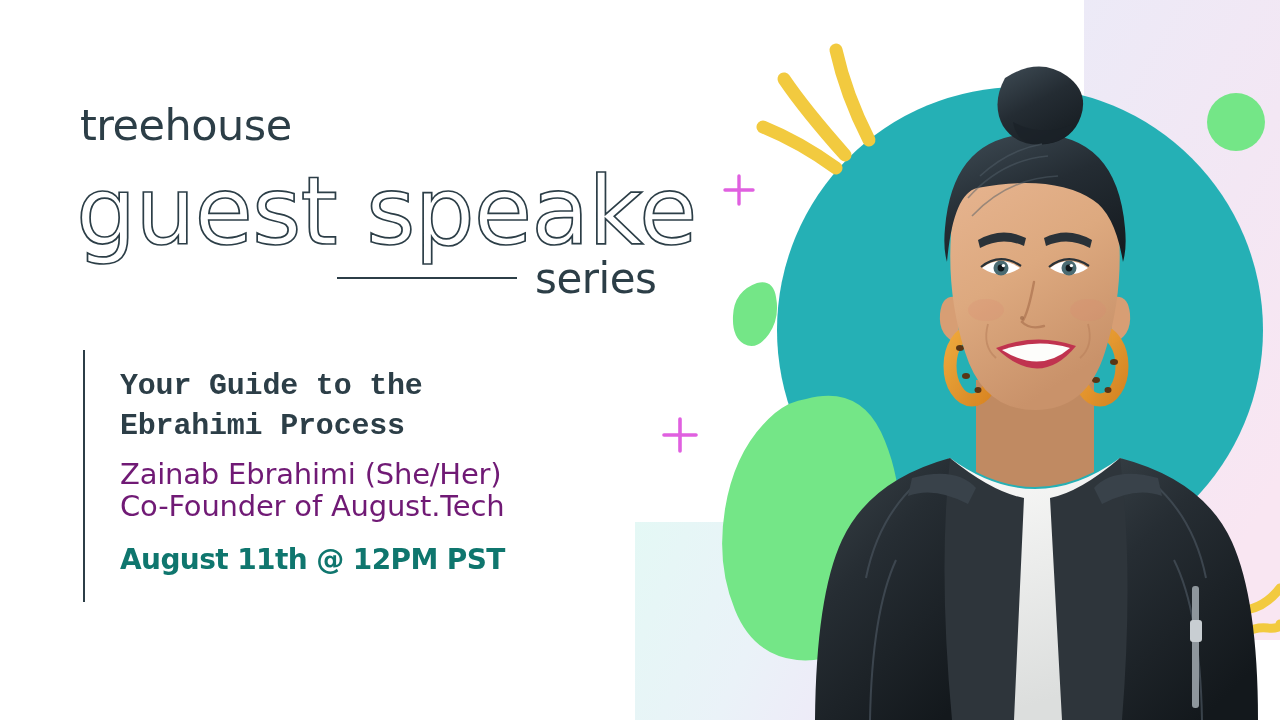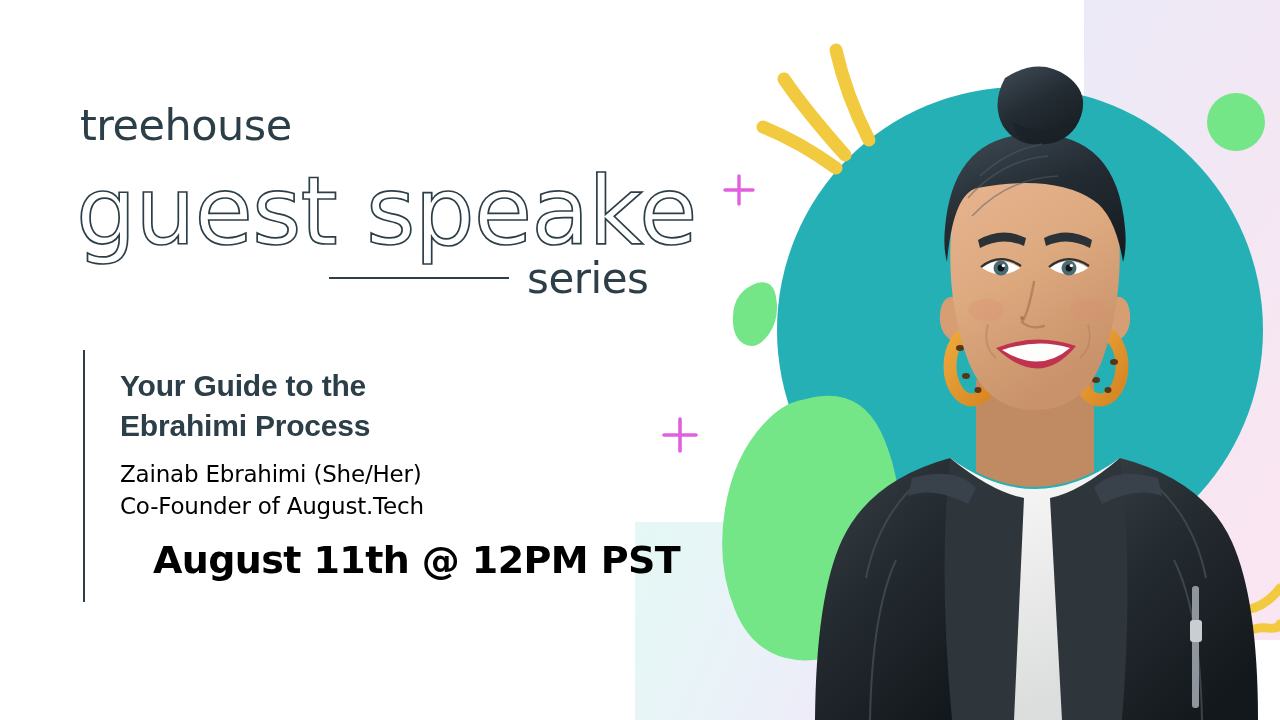--- a/index.html
+++ b/index.html
@@ -68,21 +68,21 @@
     fill: none;
     stroke: #2c3e47;
     stroke-width: 1.7;
     font-family: "DejaVu Sans", sans-serif;
     font-size: 95px;
     letter-spacing: -1px;
   }
 
   .series-row {
     position: absolute;
-    left: 292px;
+    left: 300px;
     top: 256px;
     width: 330px;
     height: 46px;
   }
   .series-rule {
     position: absolute;
     left: 7px;
     top: 21px;
     width: 180px;
     height: 2px;
@@ -115,45 +115,44 @@
     width: 560px;
   }
 
   .talk-title {
     font-size: 30px;
     line-height: 40px;
     font-weight: 700;
     color: #2c3e47;
     letter-spacing: -0.2px;
     margin: 0;
-    font-family: Liberation Sans, sans-serif;
+    font-family: Liberation Mono, monospace;
   }
   .talk-title .tline { display: block; }
 
   .speaker-name,
   .speaker-role {
-    font-size: 23px;
+    font-size: 29px;
     line-height: 32px;
     font-weight: 400;
-    color: #000000;
+    color: #701a75;
     letter-spacing: -0.2px;
     margin: 0;
     font-family: "DejaVu Sans", sans-serif;
   }
   .speaker-name { margin-top: 12px; }
 
   .event-when {
     margin-top: 14px;
-    font-size: 38px;
+    font-size: 28px;
     line-height: 48px;
     font-weight: 700;
-    color: #000000;
+    color: #0f766e;
     letter-spacing: -0.6px;
     font-family: "DejaVu Sans", sans-serif;
-    text-align: right;
   }
 
   
   .portrait-wrap {
     position: absolute;
     left: 800px;
     top: 30px;
     width: 470px;
     height: 690px;
     z-index: 25;

